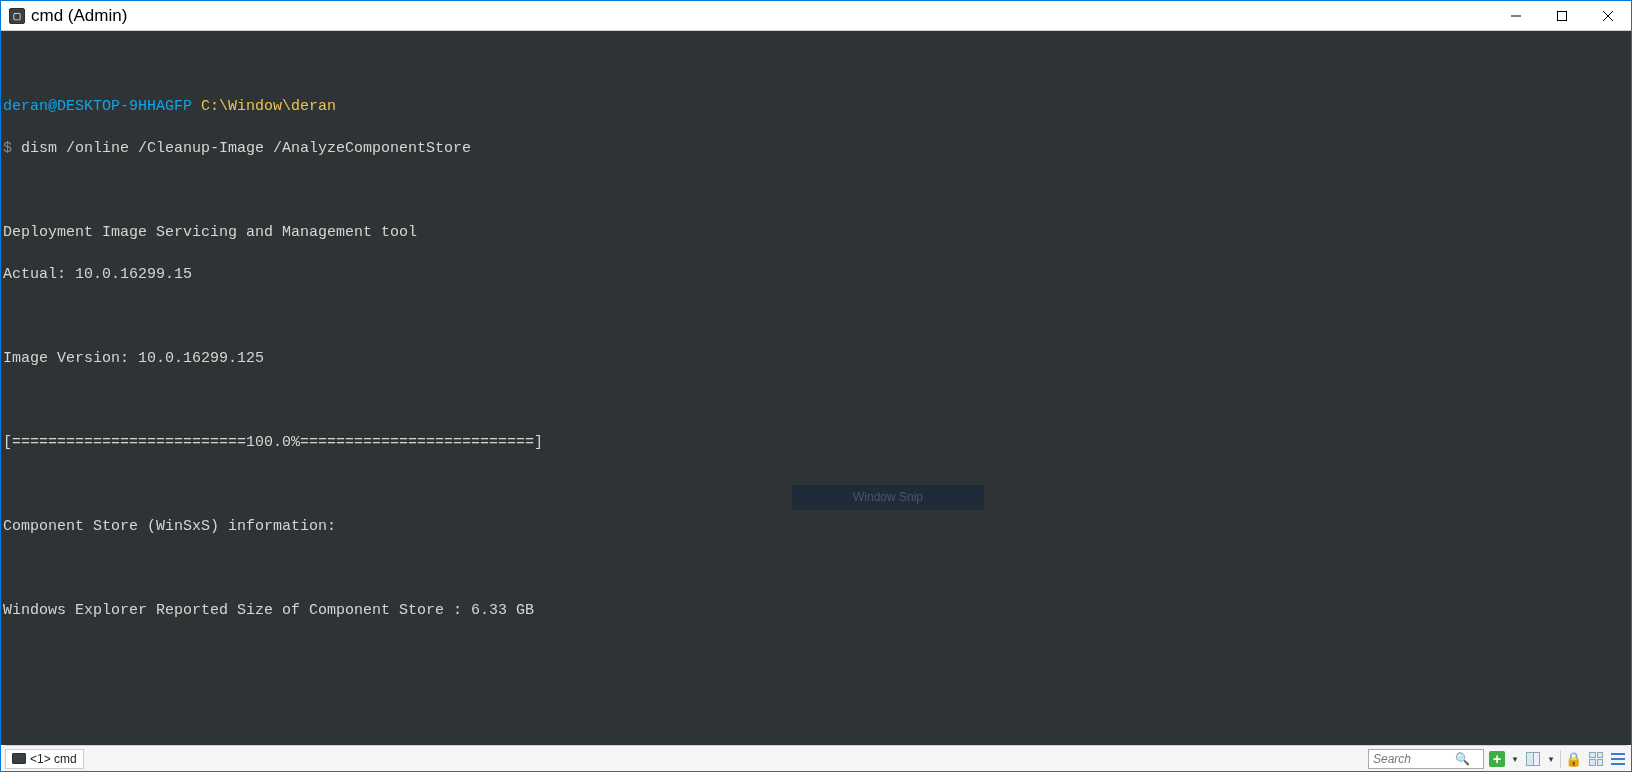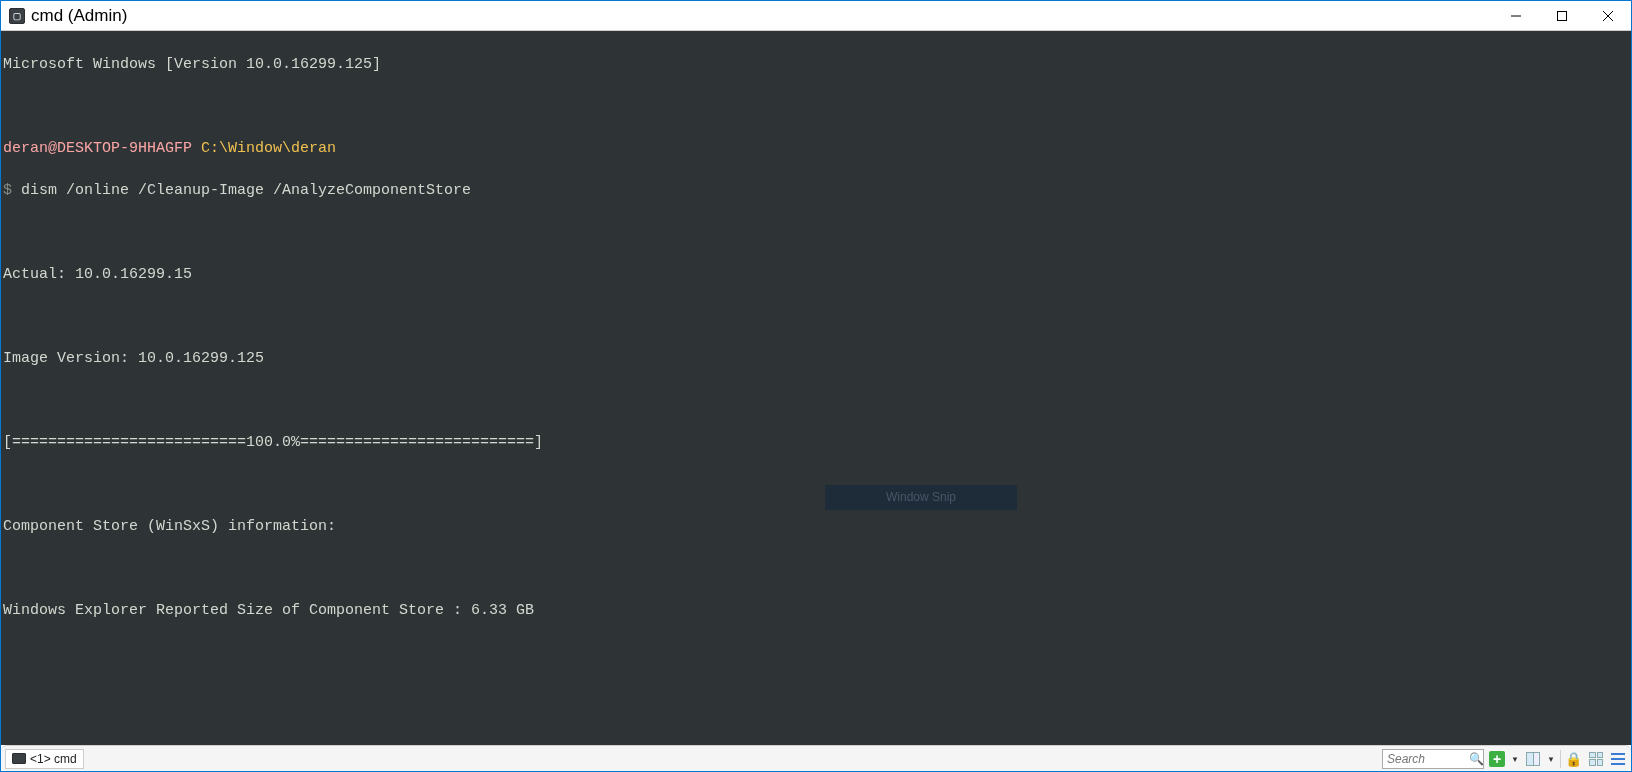--- a/index.html
+++ b/index.html
@@ -57,26 +57,26 @@
     color: #d3d7cf;
     font-family: Consolas, "Courier New", monospace;
     font-size: 15px;
     line-height: 21px;
     padding: 2px 4px 2px 2px;
     white-space: pre;
     overflow: hidden;
     position: relative;
   }
   .term-line { white-space: pre; }
-  .user { color: #fca5a5; }
+  .user { color: #0ea5e9; }
   .path { color: #f0c050; }
   .dim  { color: #888a85; }
   .overlay-tip {
     position: absolute;
-    left: 824px;
+    left: 791px;
     top: 454px;
     width: 192px;
     height: 25px;
     background: rgba(0,30,60,0.35);
     color: #4a5568;
     font-family: "Segoe UI", Tahoma, sans-serif;
     font-size: 12px;
     display: flex;
     align-items: center;
     justify-content: center;
@@ -111,21 +111,21 @@
     border: 1px solid #2a2e32;
     border-radius: 1px;
   }
   .statusbar .spacer { flex: 1; }
   .statusbar .search {
     display: flex;
     align-items: center;
     border: 1px solid #aaa;
     background: #fff;
     height: 20px;
-    width: 102px;
+    width: 116px;
     padding: 0 4px;
   }
   .statusbar .search input {
     border: none;
     outline: none;
     width: 82px;
     font-size: 12px;
     font-style: italic;
     color: #888;
     background: transparent;
@@ -194,25 +194,25 @@
   </div>
   <div class="winbtn close">
     <svg viewBox="0 0 10 10">
         <line x1="0" y1="0" x2="10" y2="10" stroke="#000" stroke-width="1"></line>
         <line x1="10" y1="0" x2="0" y2="10" stroke="#000" stroke-width="1"></line>
       </svg>
   </div>
 </div>
 
 <div class="terminal">
-<div class="term-line">Microsoft Windows [Version 10.0.16299.125]</div>
 <div class="term-line">&nbsp;</div>
 <div class="term-line"><span class="user">deran@DESKTOP-9HHAGFP</span> <span class="path">C:\Window\deran</span></div>
 <div class="term-line"><span class="dim">$</span><span> dism /online /Cleanup-Image /AnalyzeComponentStore</span></div>
 <div class="term-line">&nbsp;</div>
+<div class="term-line">Deployment Image Servicing and Management tool</div>
 <div class="term-line">Actual: 10.0.16299.15</div>
 <div class="term-line">&nbsp;</div>
 <div class="term-line">Image Version: 10.0.16299.125</div>
 <div class="term-line">&nbsp;</div>
 <div class="term-line">[==========================100.0%==========================]</div>
 <div class="term-line">&nbsp;</div>
 <div class="term-line">Component Store (WinSxS) information:</div>
 <div class="term-line">&nbsp;</div>
 <div class="term-line">Windows Explorer Reported Size of Component Store : 6.33 GB</div>
 <div class="term-line">&nbsp;</div>

